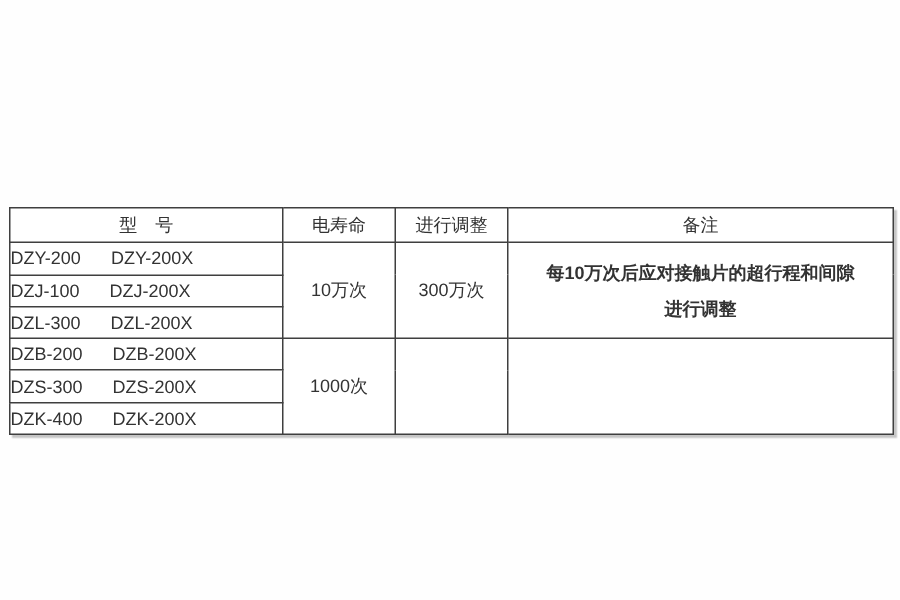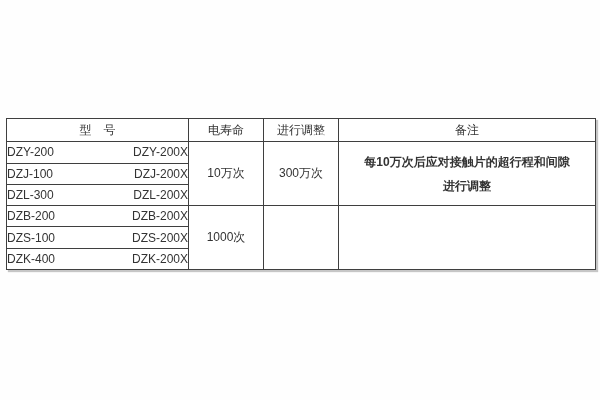--- a/index.html
+++ b/index.html
@@ -12,21 +12,21 @@
   .page {
     position: relative;
     width: 600px;
     height: 400px;
     background: #fefefe;
     overflow: hidden;
   }
   table.spec {
     position: absolute;
     left: 6px;
-    top: 118px;
+    top: 138px;
     width: 589px;
     height: 152px;
     border-collapse: collapse;
     table-layout: fixed;
     background: #ffffff;
     box-shadow: 2px 2px 1px rgba(0,0,0,0.22);
   }
   table.spec td, table.spec th {
     border: 1px solid #3f3f3f;
     text-align: center;
@@ -34,21 +34,21 @@
     font-size: 12px;
     font-weight: normal;
     color: #333333;
     background: #ffffff;
     padding: 0;
   }
   tr.header-row { height: 23px; }
   tr.data-row { height: 21px; }
   .model-pair {
     display: flex;
-    justify-content: space-between;
+    justify-content: flex-start;
     align-items: center;
     gap: 20px;
     white-space: nowrap;
   }
   td.remark-cell {
     text-align: left;
     padding-left: 22px;
   }
   .remark-line { line-height: 24px; white-space: nowrap; font-weight: bold; }
 </style>
@@ -112,21 +112,21 @@
         <td rowspan="3">1000次</td>
         <td rowspan="3"></td>
         <td rowspan="3" class="remark-cell">
           <div class="remark-line"></div>
           <div class="remark-line"></div>
         </td>
       </tr>
       <tr class="data-row">
         <td>
           <div class="model-pair">
-            <span>DZS-100</span>
+            <span>DZS-300</span>
             <span>DZS-200X</span>
           </div>
         </td>
       </tr>
       <tr class="data-row">
         <td>
           <div class="model-pair">
             <span>DZK-400</span>
             <span>DZK-200X</span>
           </div>

